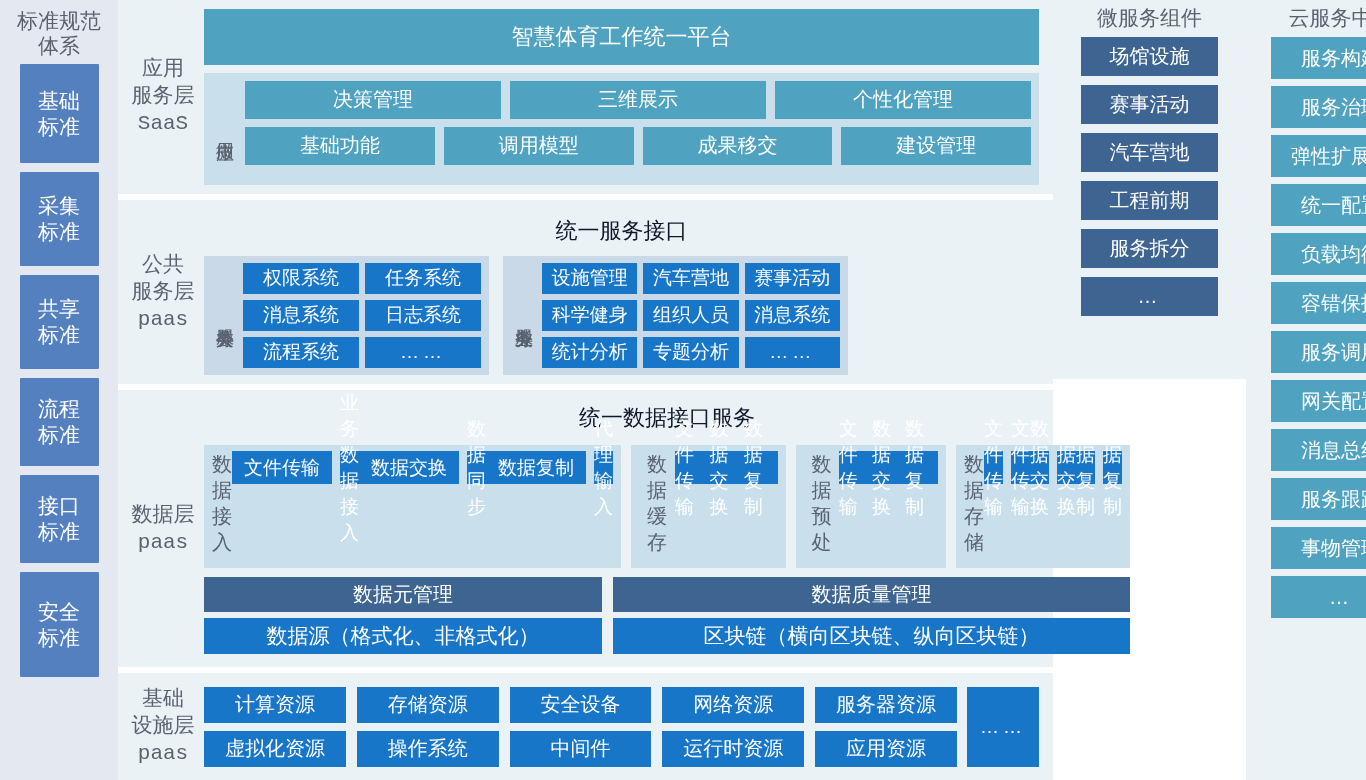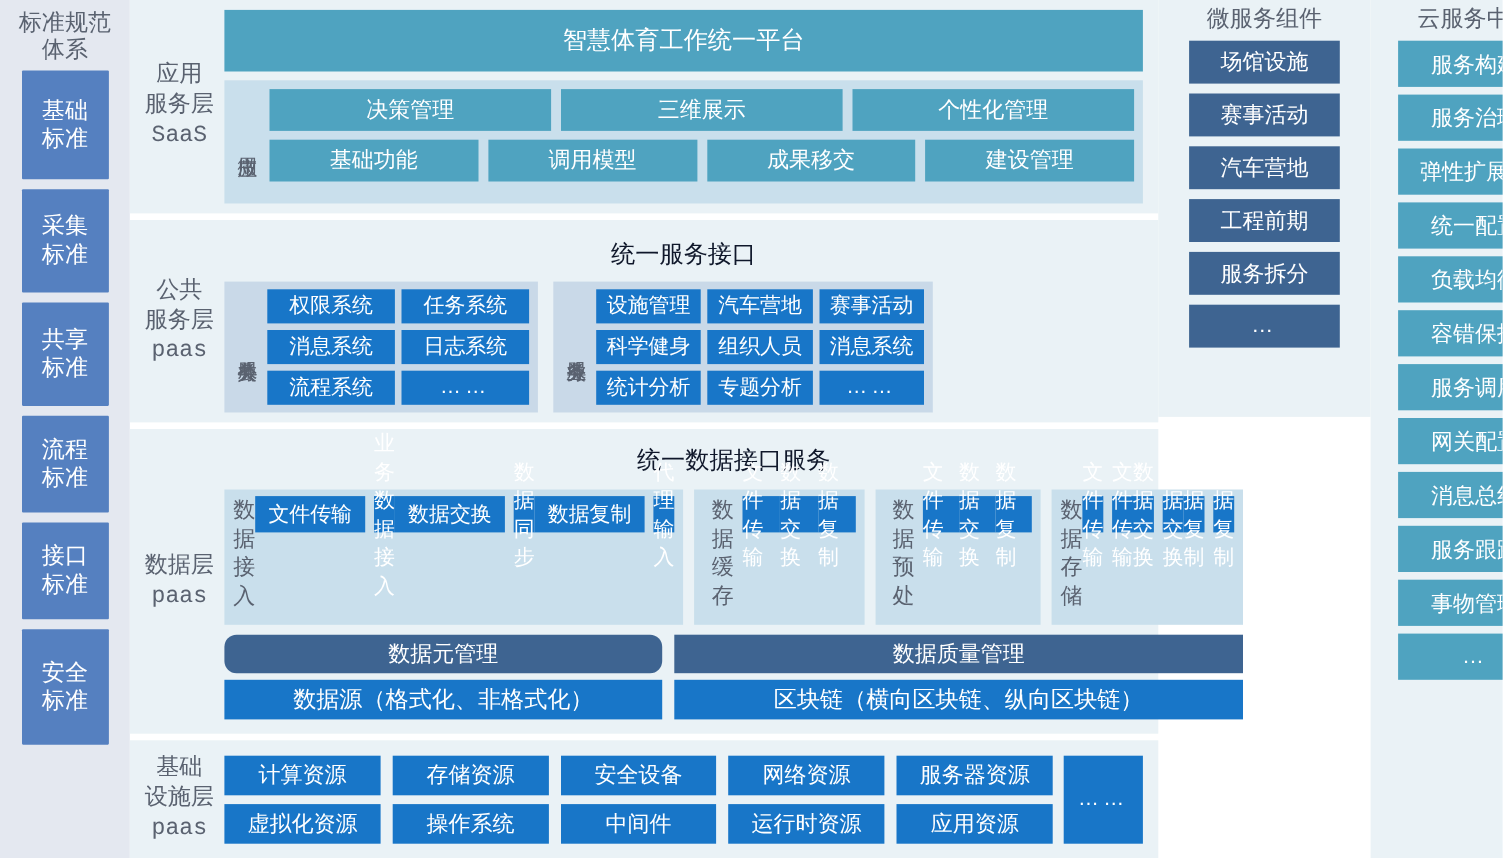--- a/index.html
+++ b/index.html
@@ -289,21 +289,21 @@
               <div class="chip blue">数据交换</div>
             </div>
             <div class="grid-row">
               <div class="chip blue">数据复制</div>
               <div class="chip blue">数据复制</div>
             </div>
           </div>
         </div>
 
         <div class="wide-row">
-          <div class="chip steel" style="flex:0 0 398px;border-radius:11px;">数据元管理</div>
+          <div class="chip steel" style="flex:0 0 398px;">数据元管理</div>
           <div class="chip steel" style="flex:1 1 auto;">数据质量管理</div>
         </div>
         <div class="wide-row second" style="margin-top:6px;">
           <div class="chip blue" style="flex:0 0 398px;">数据源（格式化、非格式化）</div>
           <div class="chip blue" style="flex:1 1 auto;text-align:right;">区块链（横向区块链、纵向区块链）</div>
         </div>
       </div>
     </div>
 
     <div class="layerpanel" style="height:108px; margin-bottom:0;">

